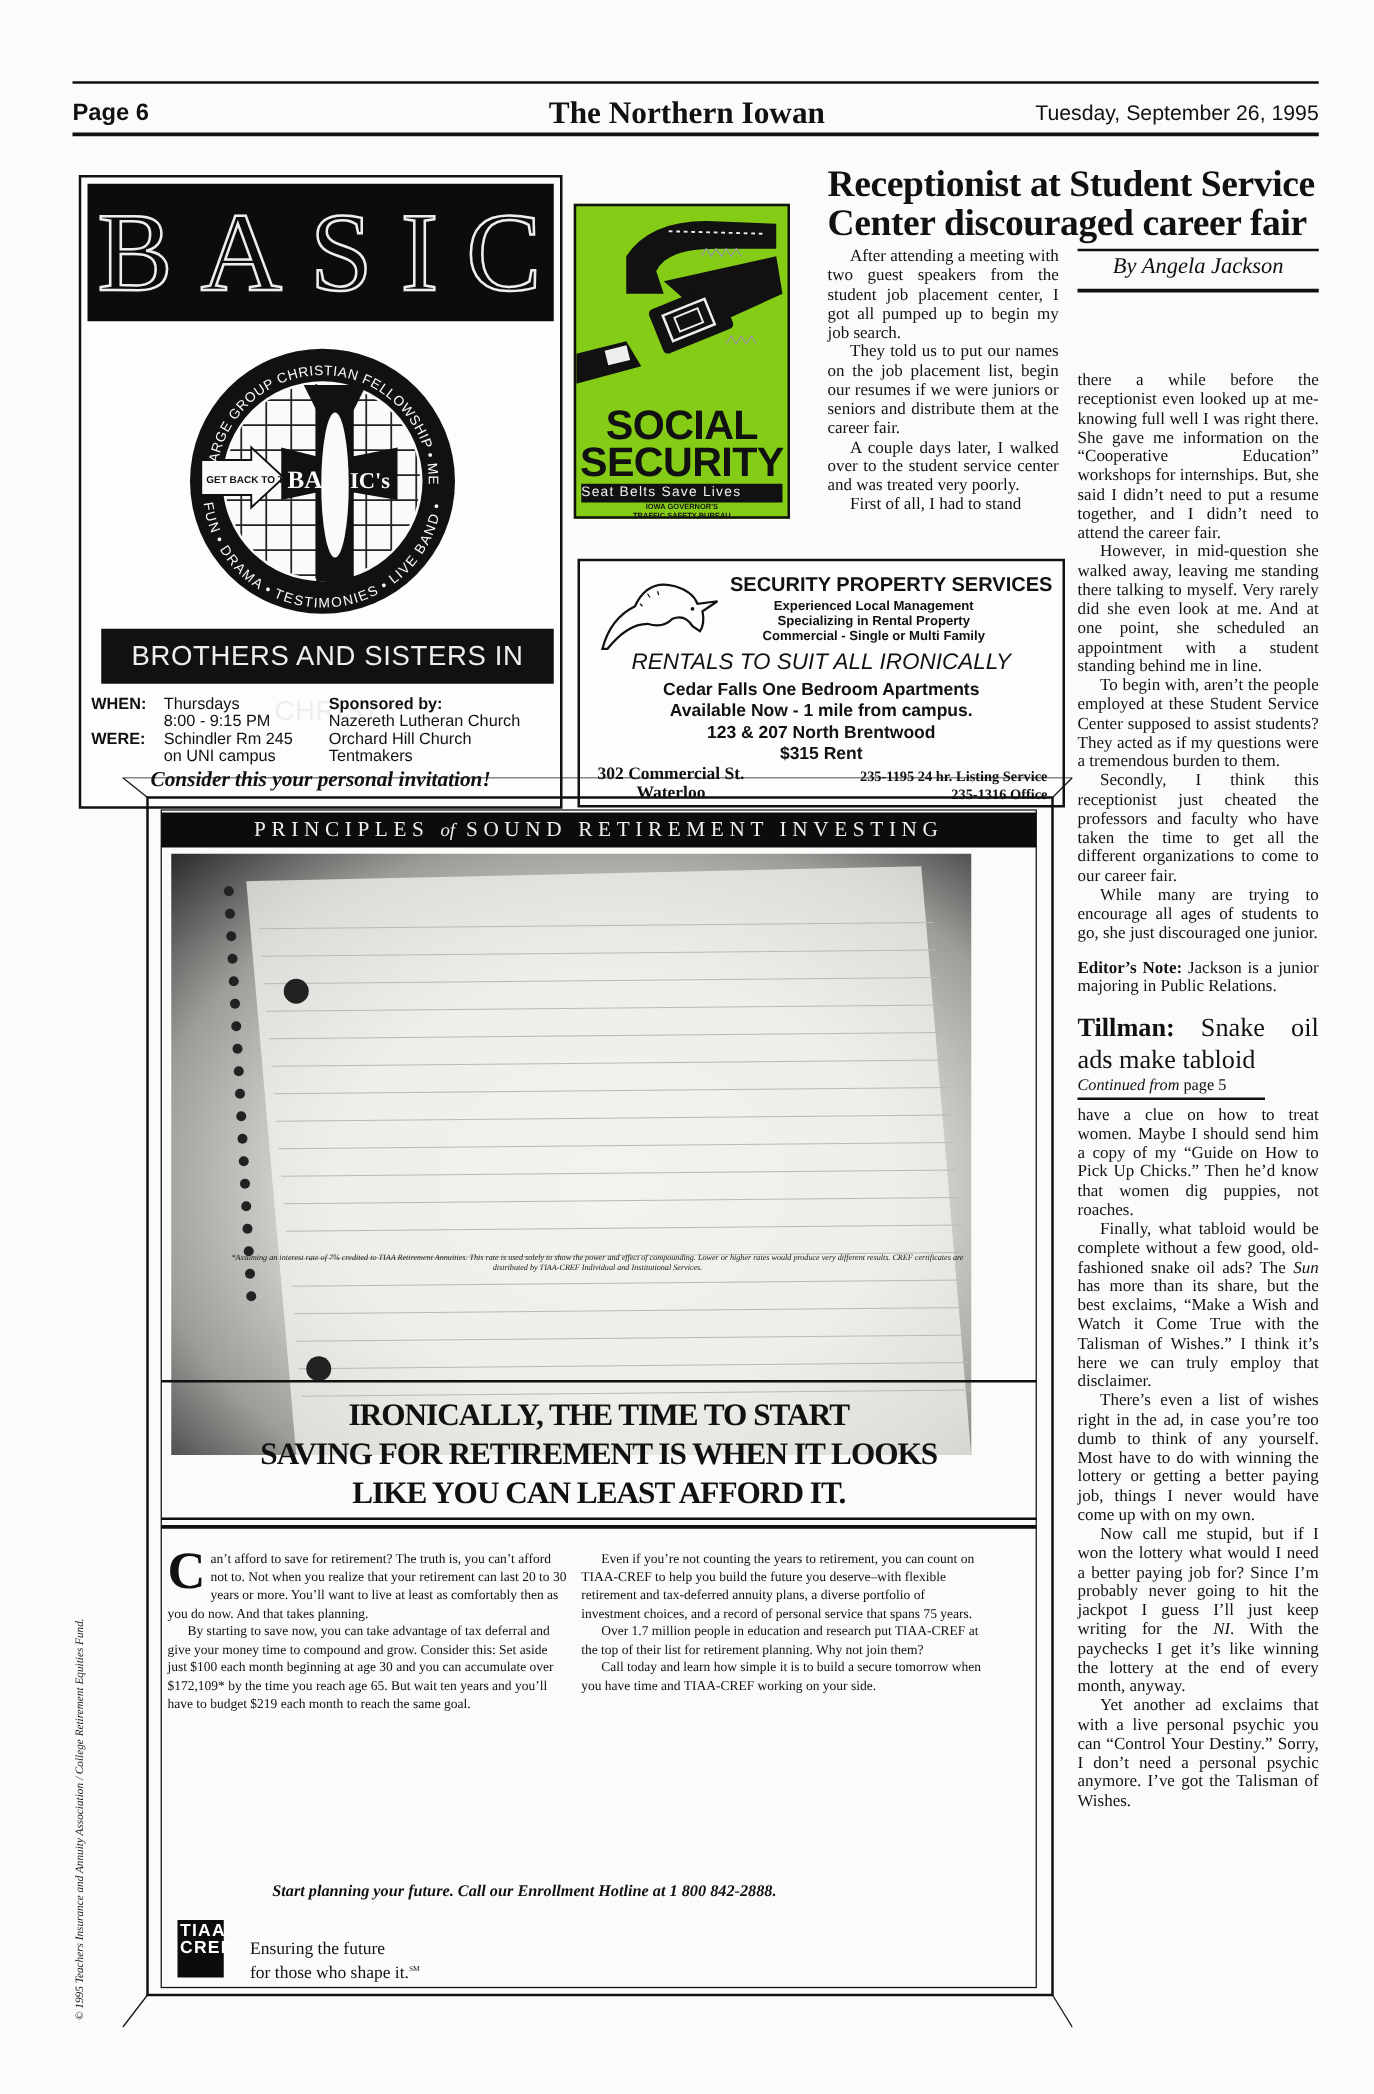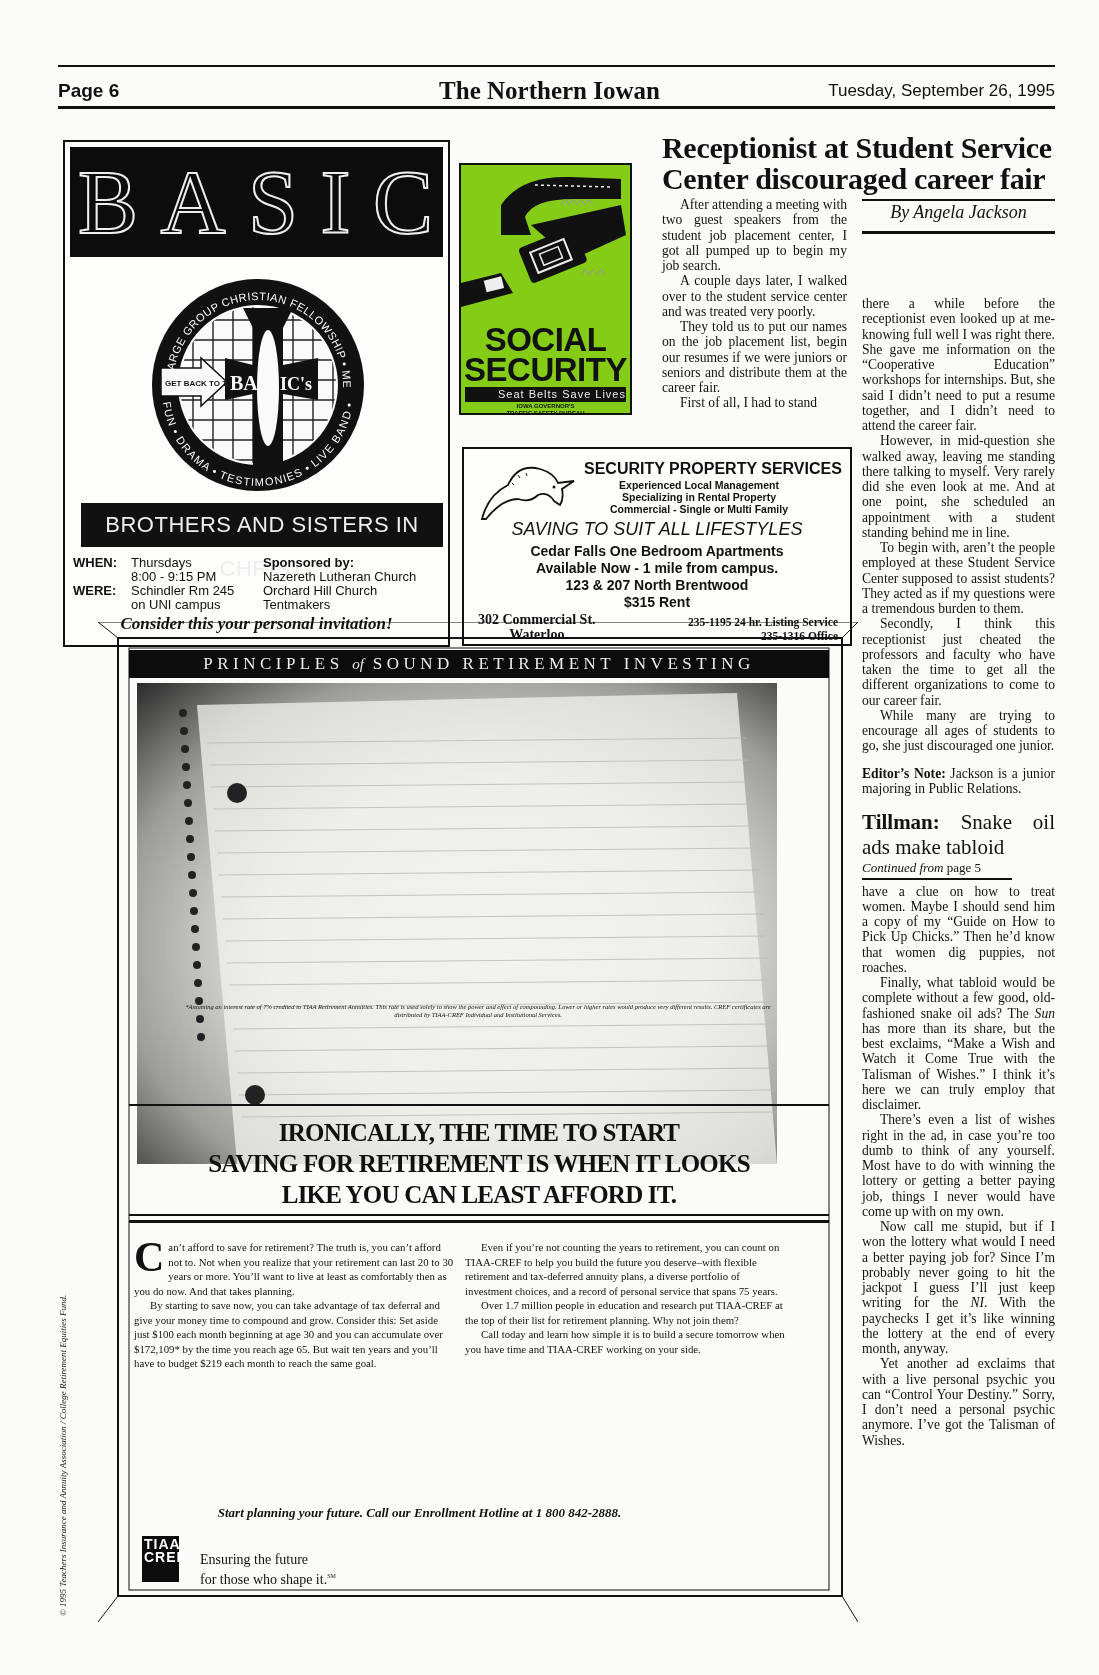--- a/index.html
+++ b/index.html
@@ -24,21 +24,21 @@
   .basic-info .col2 { position: absolute; left: 190px; top: 0; width: 180px; }
   .basic-info .row { display: flex; }
   .basic-info .lbl { width: 58px; font-weight: bold; }
   .basic-info b { font-weight: bold; }
   .basic-invite { position: absolute; left: 0; right: 0; top: 472px; text-align: center; font: italic bold 17px "Liberation Serif", serif; }
 
   
   .ss { position: absolute; left: 459px; top: 163px; width: 173px; height: 252px; border: 2px solid #111; background: #84cc16; }
   .ss-art { position: absolute; left: 0; top: 0; width: 169px; height: 160px; }
   .ss-title { position: absolute; left: 0; right: 0; top: 160px; text-align: center; font: 900 33px/30px "Liberation Sans", sans-serif; letter-spacing: -0.5px; }
-  .ss-band { position: absolute; left: 4px; right: 4px; top: 222px; height: 15px; background: #111; color: #eee; font: 11px/15px "Liberation Sans", sans-serif; text-align: right; letter-spacing: 1px; }
+  .ss-band { position: absolute; left: 4px; right: 4px; top: 222px; height: 15px; background: #111; color: #eee; font: 11px/15px "Liberation Sans", sans-serif; text-align: left; letter-spacing: 1px; }
   .ss-foot { position: absolute; left: 0; right: 0; top: 238px; text-align: center; font: bold 6px/6.5px "Liberation Sans", sans-serif; }
 
   
   .aard { position: absolute; left: 462px; top: 447px; width: 390px; height: 199px; border: 2px solid #111; background: #fdfdfb; }
   .aard-art { position: absolute; left: 14px; top: 6px; width: 100px; height: 70px; }
   .aard-name { position: absolute; left: 120px; top: 11px; font: bold 16px "Liberation Sans", sans-serif; }
   .aard-sub { position: absolute; left: 120px; width: 230px; top: 30px; text-align: center; font: bold 10.5px/12px "Liberation Sans", sans-serif; }
   .aard-slogan { position: absolute; left: 0; right: 0; top: 70px; text-align: center; font: italic 18px "Liberation Sans", sans-serif; }
   .aard-main { position: absolute; left: 0; right: 0; top: 94px; text-align: center; font: bold 14px/17px "Liberation Sans", sans-serif; }
   .aard-addr { position: absolute; left: 14px; top: 163px; font: bold 14px/15px "Liberation Serif", serif; text-align: center; }
@@ -202,43 +202,43 @@
     <path d="M 4 64 Q 10 40 30 30 Q 40 8 62 14 Q 76 18 80 28 L 96 26 L 84 34 Q 86 44 82 50 L 76 46 Q 70 36 60 40 Q 52 48 40 44 Q 24 44 8 64 Z" fill="none" stroke="#111" stroke-width="1.8"></path>
     <circle cx="76" cy="32" r="1.5" fill="#111"></circle>
     <path d="M 40 20 l 2 3 M 48 18 l 1 3 M 34 28 l 2 2" stroke="#111"></path>
   </svg>
   <div class="aard-name">SECURITY PROPERTY SERVICES</div>
   <div class="aard-sub">
     <div>Experienced Local Management</div>
     <div>Specializing in Rental Property</div>
     <div>Commercial - Single or Multi Family</div>
   </div>
-  <div class="aard-slogan">SAVING TO SUIT ALL LIFESTYLES</div>
+  <div class="aard-slogan">RENTALS TO SUIT ALL IRONICALLY</div>
   <div class="aard-main">
     <div>Cedar Falls One Bedroom Apartments</div>
     <div>Available Now - 1 mile from campus.</div>
     <div>123 &amp; 207 North Brentwood</div>
     <div>$315 Rent</div>
   </div>
   <div class="aard-addr">
     <div>302 Commercial St.</div>
     <div>Waterloo</div>
   </div>
   <div class="aard-phone">
     <div>235-1195  24 hr. Listing Service</div>
     <div>235-1316  Office</div>
   </div>
 </div>
 
 <div class="headline">Receptionist at Student Service Center discouraged career fair</div>
 
 <div class="col-left body-text">
   <p>After attending a meeting with two guest speakers from the student job placement center, I got all pumped up to begin my job search.</p>
+  <p>They told us to put our names on the job placement list, begin our resumes if we were juniors or seniors and distribute them at the career fair.</p>
   <p>A couple days later, I walked over to the student service center and was treated very poorly.</p>
-  <p>They told us to put our names on the job placement list, begin our resumes if we were juniors or seniors and distribute them at the career fair.</p>
   <p>First of all, I had to stand</p>
 </div>
 
 <div class="col-right" style="top:199px;">
   <div class="col-rule thin"></div>
   <div class="oft-byline">By Angela Jackson</div>
   <div class="col-rule" style="margin-top:8px;"></div>
 </div>
 
 <div class="col-right body-text" style="top:296px;">

